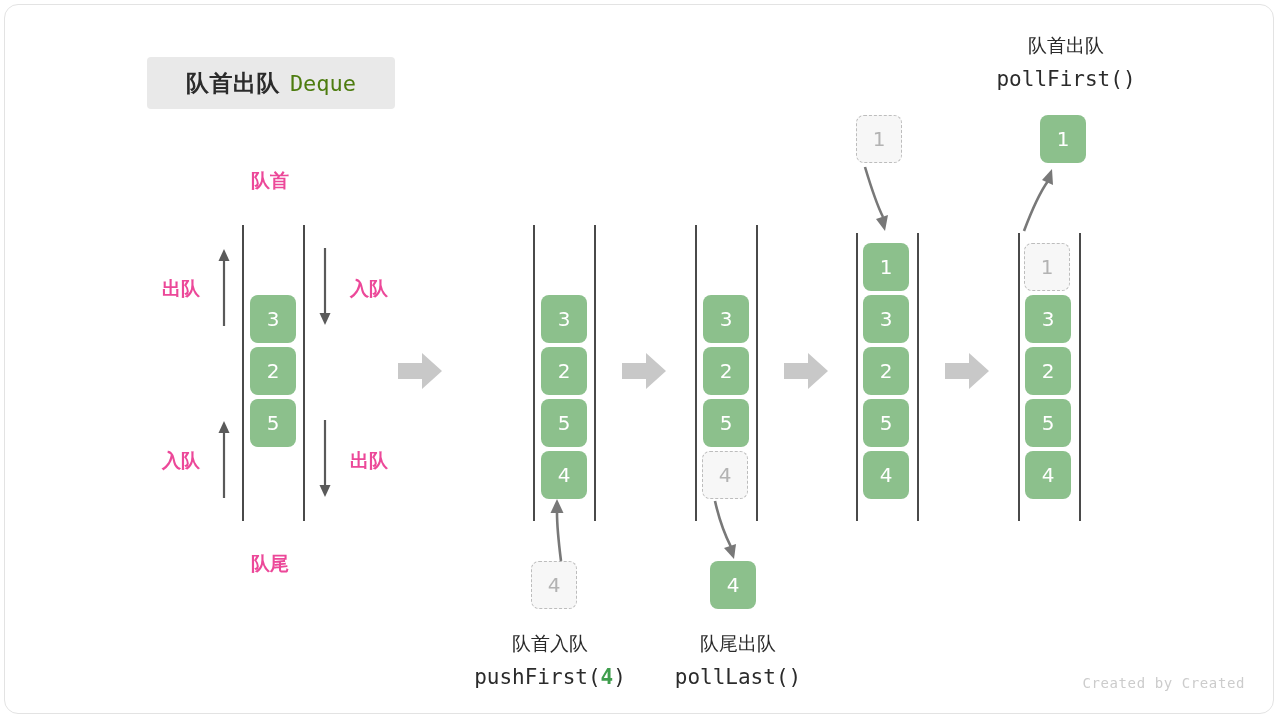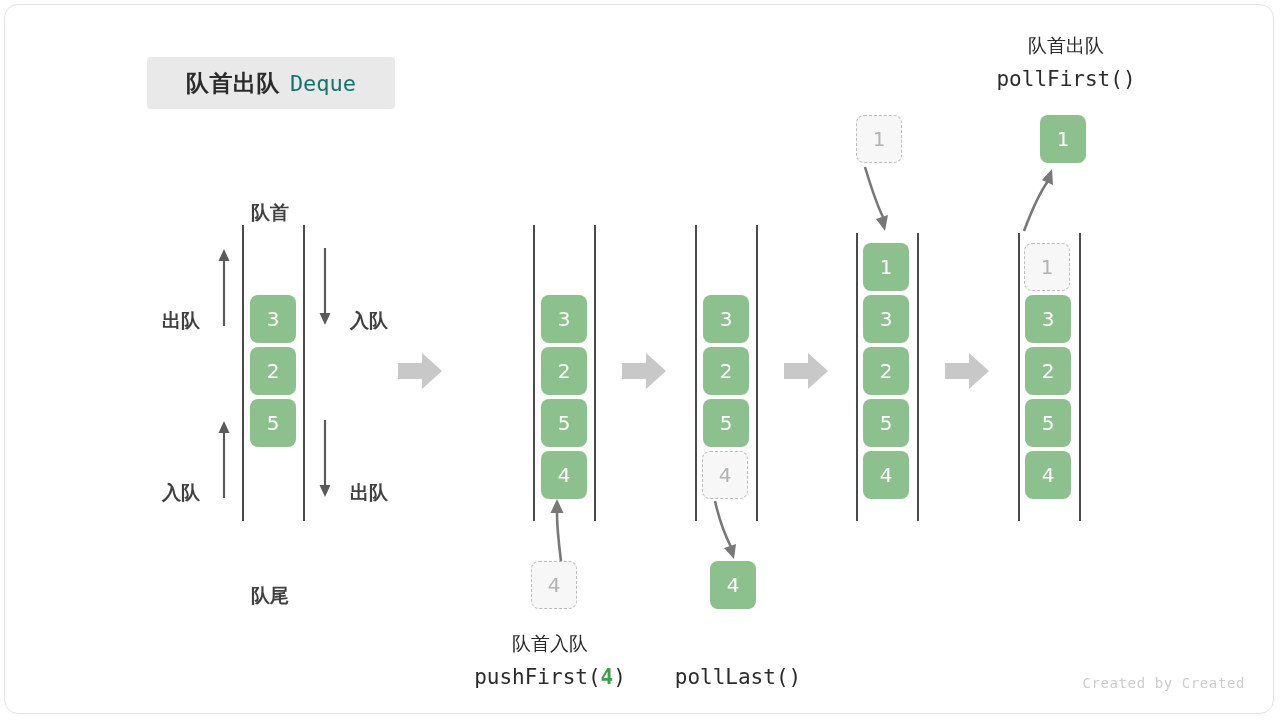--- a/index.html
+++ b/index.html
@@ -39,31 +39,30 @@
   }
   #title-cn {
     font-size: 23px;
     font-weight: bold;
     color: #2b2b2b;
     letter-spacing: 0.5px;
   }
   #title-en {
     font-family: "DejaVu Sans Mono", monospace;
     font-size: 22px;
-    color: #0f766e;
+    color: #4d7c0f;
   }
 
   
   .bold-label {
     font-size: 19px;
     font-weight: bold;
-    color: #404040;
+    color: #ec4899;
     white-space: nowrap;
     text-align: center;
-    margin-top: 32px;
   }
   .op-cn {
     font-size: 19px;
     color: #2b2b2b;
     white-space: nowrap;
     text-align: center;
   }
   .op-code {
     font-family: "DejaVu Sans Mono", monospace;
     font-size: 21px;
@@ -190,20 +189,21 @@
   <div class="abs box solid" style="left:698px; top:342px;">2</div>
   <div class="abs box solid" style="left:698px; top:394px;">5</div>
   <div class="abs box ghost" style="left:697px; top:446px;">4</div>
 
   <svg class="abs" style="left:706px; top:496px;" width="32" height="60">
     <path d="M 4 0 C 8 18 14 34 20 46" stroke="#787878" stroke-width="2.6" fill="none"></path>
     <polygon points="23,58 13,47 25,43" fill="#787878"></polygon>
   </svg>
   <div class="abs box solid" style="left:705px; top:556px;">4</div>
 
+  <div class="abs op-cn" style="left:650px; top:626px; width:166px;">队尾出队</div>
   <div class="abs op-code" style="left:640px; top:660px; width:186px;"><span>pollLast(</span><span class="num"></span><span>)</span></div>
 
   <svg class="abs flow-arrow" style="left:779px; top:348px;" width="44" height="36">
     <polygon points="0,10 24,10 24,0 44,18 24,36 24,26 0,26" fill="#c8c8c8"></polygon>
   </svg>
 
 
   <div class="abs box ghost" style="left:851px; top:110px;">1</div>
   <svg class="abs" style="left:848px; top:162px;" width="36" height="66">
     <path d="M 12 0 C 18 20 24 38 30 50" stroke="#787878" stroke-width="2.6" fill="none"></path>

